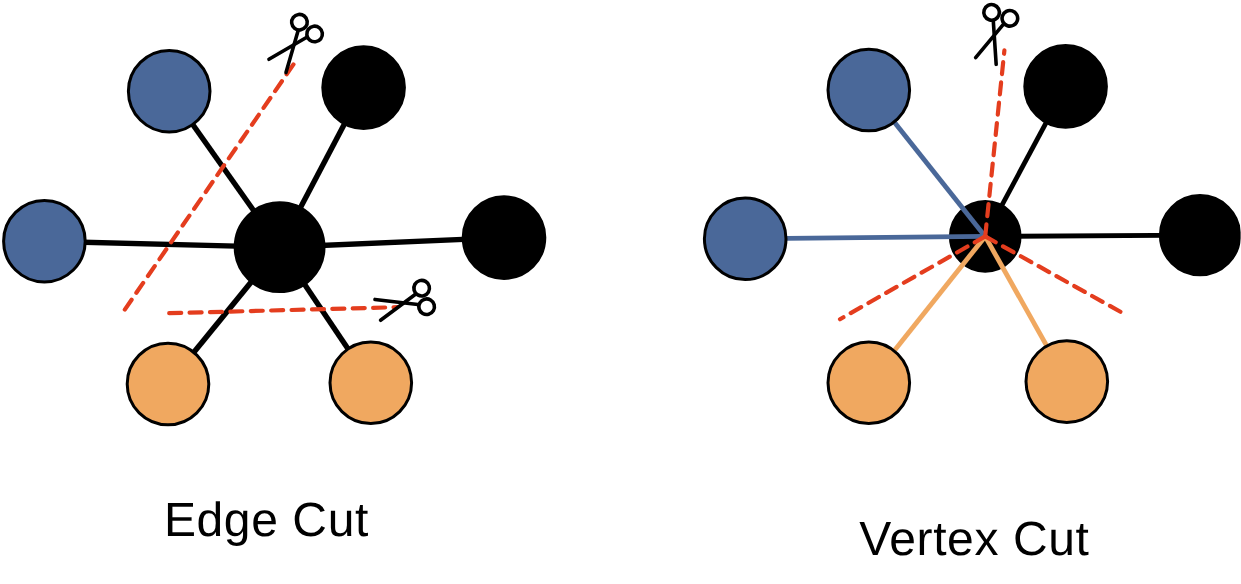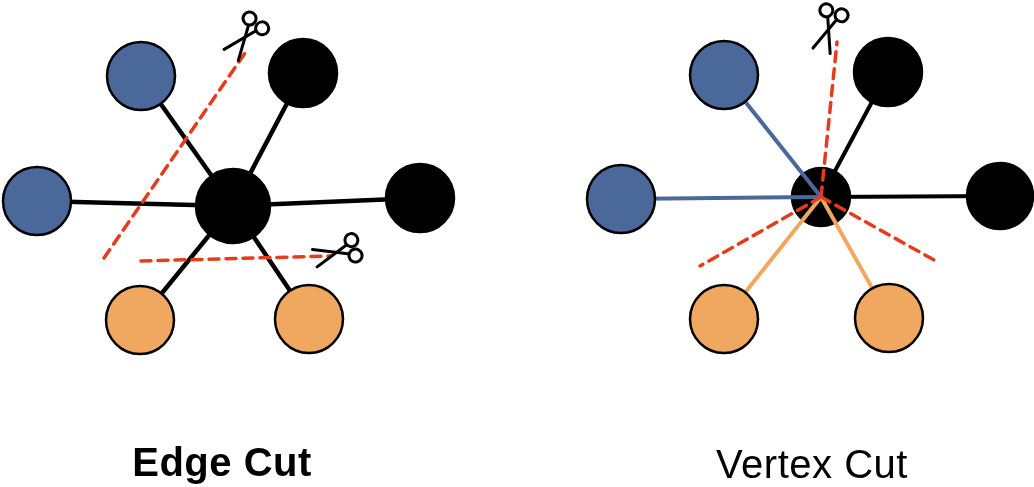--- a/index.html
+++ b/index.html
@@ -85,15 +85,15 @@
         <line x1="821" y1="197" x2="934" y2="260" stroke="#e43d1e" stroke-width="3.5" stroke-dasharray="10 7" stroke-linecap="round"></line>
         <g transform="translate(829,28) rotate(198)">
           <line x1="-9" y1="-24" x2="5" y2="11" stroke="#000000" stroke-width="3" stroke-linecap="round"></line>
           <line x1="9" y1="-24" x2="-5" y2="11" stroke="#000000" stroke-width="3" stroke-linecap="round"></line>
           <circle cx="8" cy="16" r="6.5" fill="#ffffff" stroke="#000000" stroke-width="3"></circle>
           <circle cx="-8" cy="16" r="6.5" fill="#ffffff" stroke="#000000" stroke-width="3"></circle>
         </g>
       </g>
     </svg>
 
-  <div class="cut-label" style="left: 222px; top: 462px; font-weight: bold;">Edge Cut</div>
-  <div class="cut-label" style="left: 812px; top: 464px;">Vertex Cut</div>
+  <div class="cut-label" style="left: 222px; top: 434px;">Edge Cut</div>
+  <div class="cut-label" style="left: 812px; top: 450px;">Vertex Cut</div>
 </div>
 
 </body></html>

